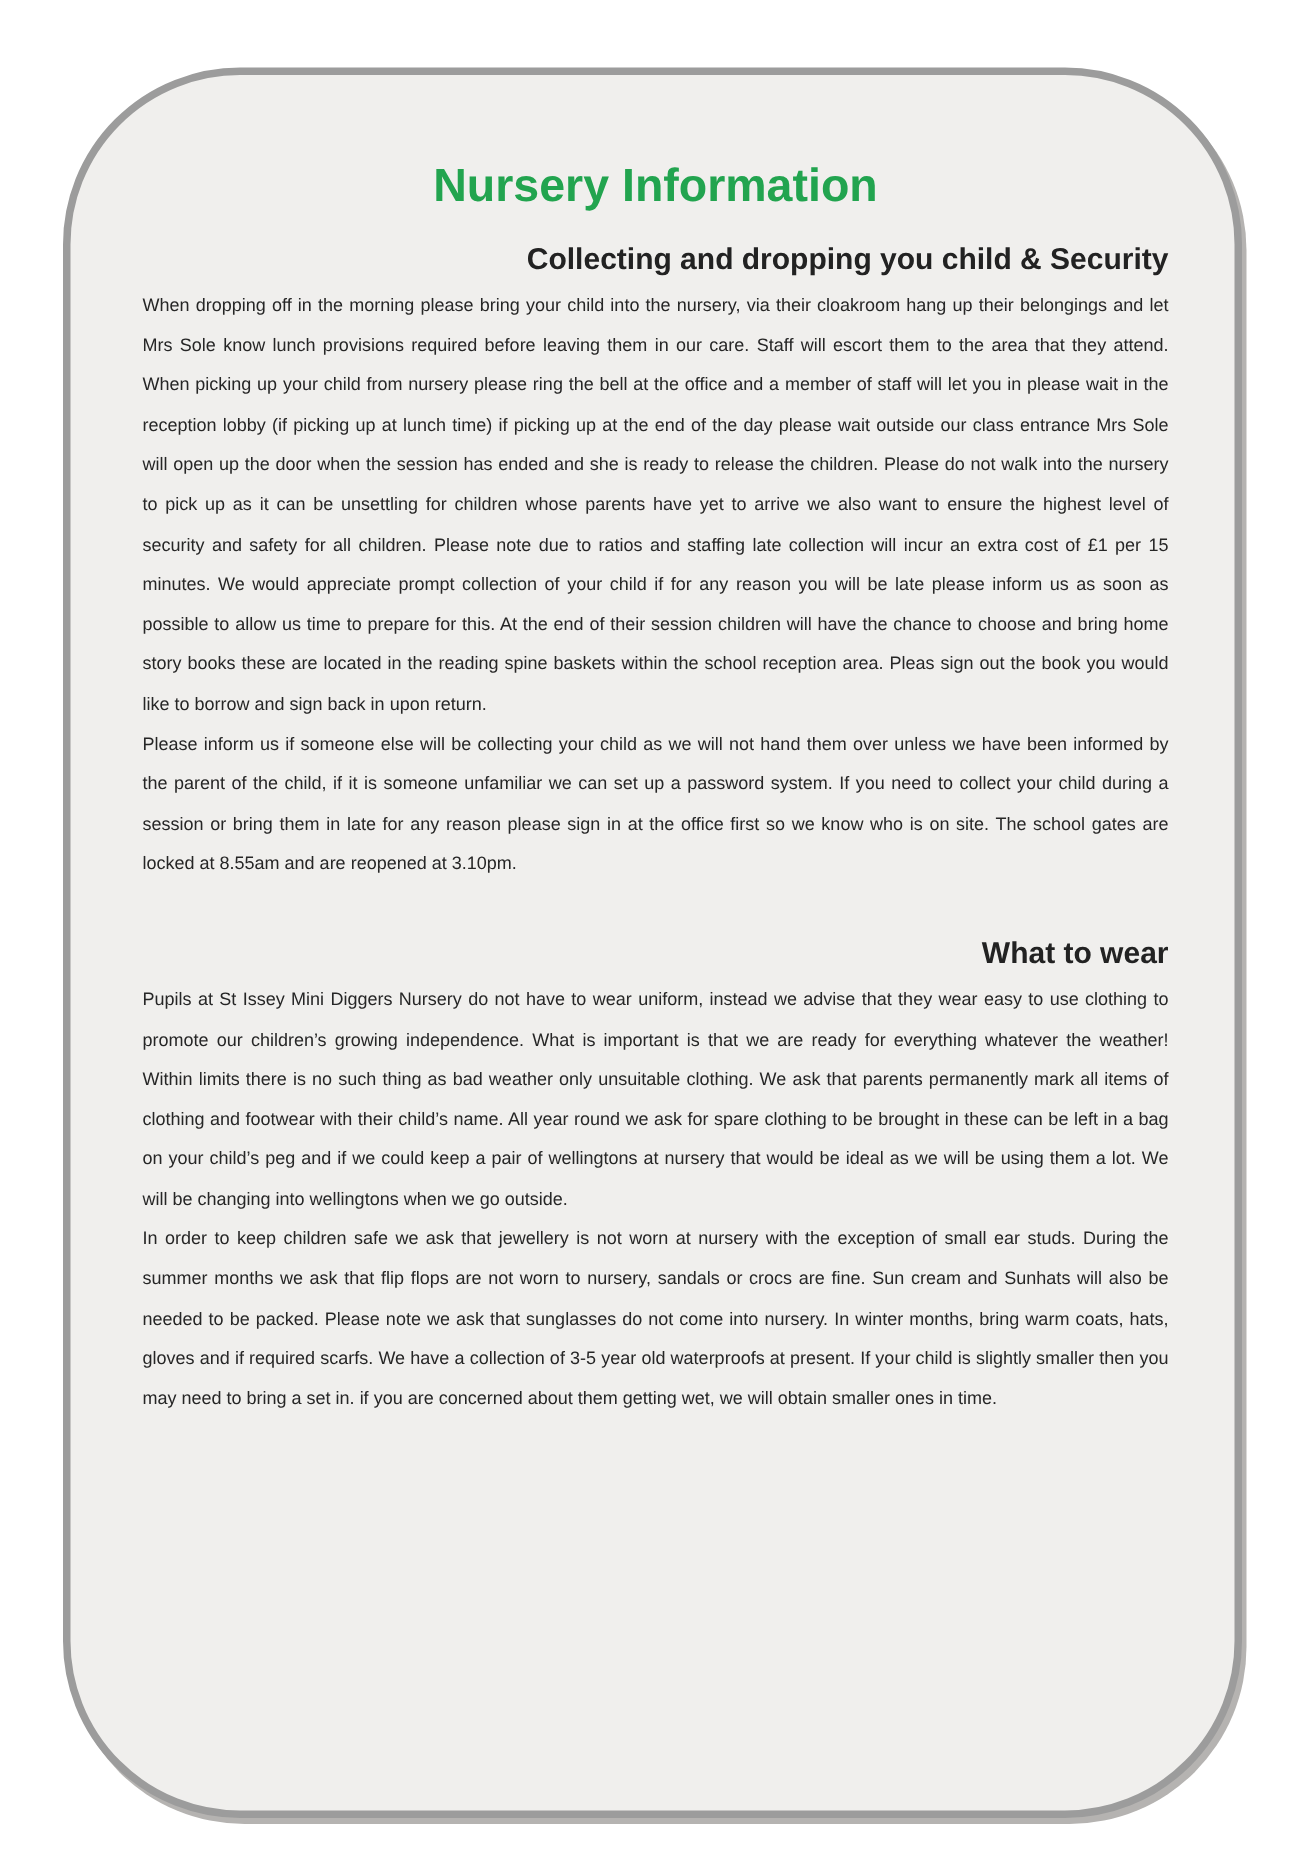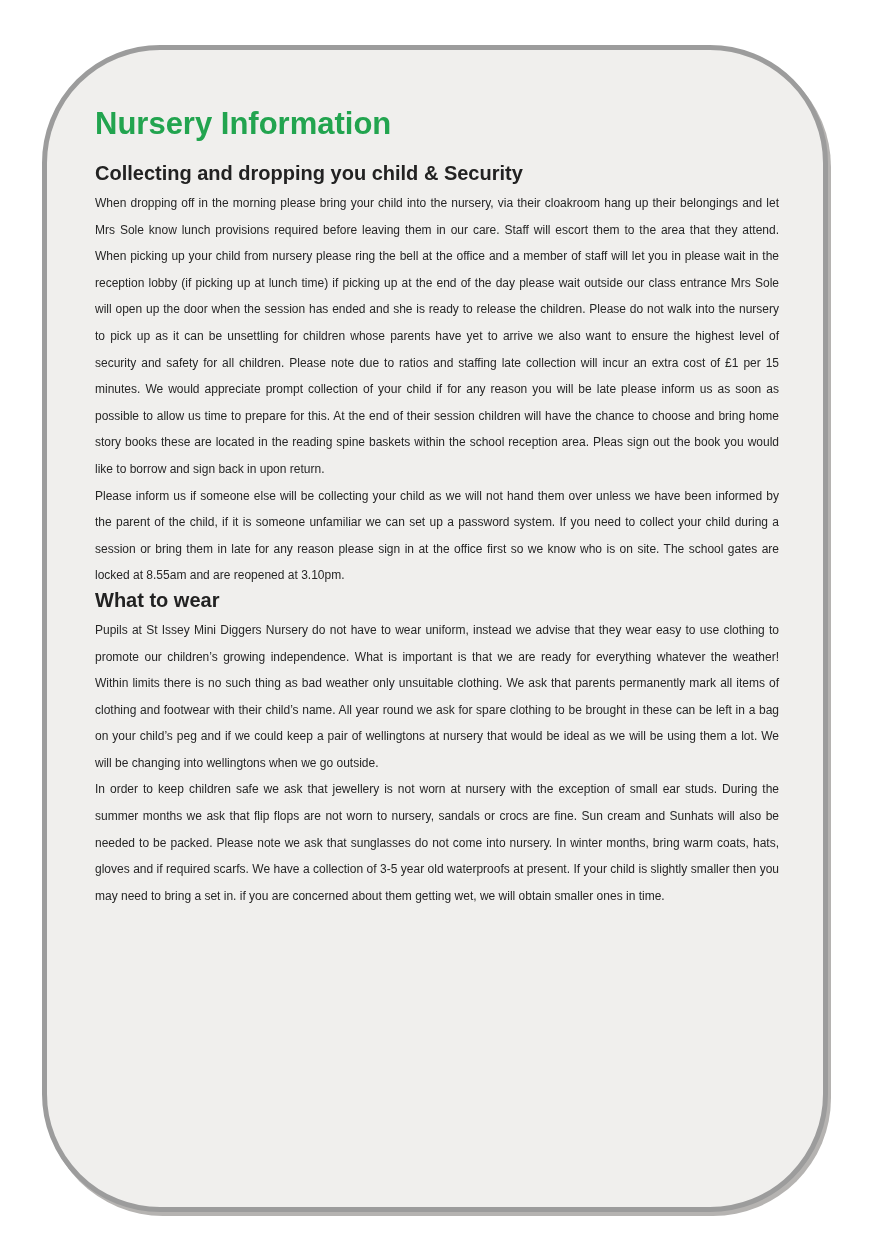--- a/index.html
+++ b/index.html
@@ -23,41 +23,42 @@
     height: 1167px;
     box-sizing: border-box;
     background: #f0efed;
     border: 5px solid #9c9c9c;
     border-radius: 118px;
     box-shadow: 3px 4px 0 #b5b3b1;
     padding: 42px 44px 0 48px;
   }
   .doc-title {
     margin: 14px 0 20px 0;
-    text-align: left;
+    text-align: center;
     font-size: 31px;
     font-weight: bold;
     color: #22a44f;
     letter-spacing: 0px;
   }
   .section-heading {
     margin: 0 0 5px 0;
-    text-align: left;
+    text-align: right;
     font-size: 20px;
     font-weight: bold;
     color: #222222;
   }
   .para {
     margin: 0;
     font-size: 12px;
     line-height: 26.6px;
     color: #262626;
     text-align: justify;
   }
   .section + .section {
+    margin-top: 36px;
   }
 </style>
 </head>
 <body>
 
 <div class="page">
   <div class="card">
 
     <h1 class="doc-title">Nursery Information</h1>
 

